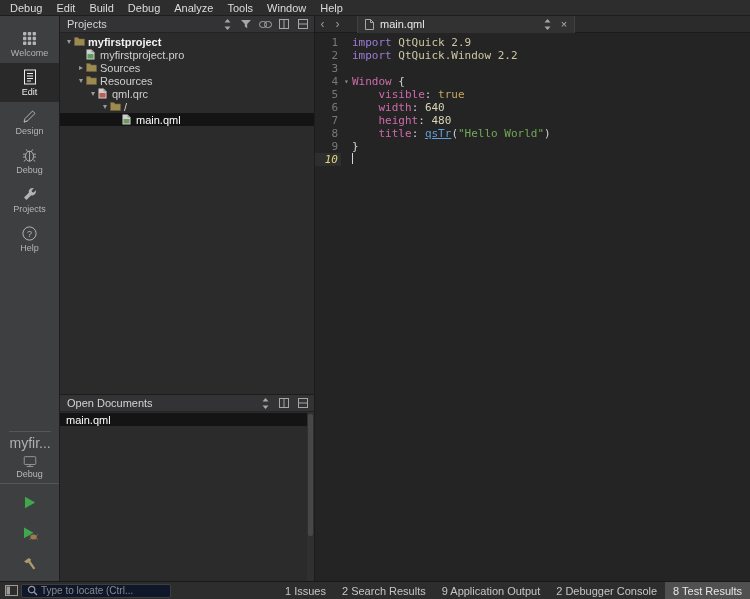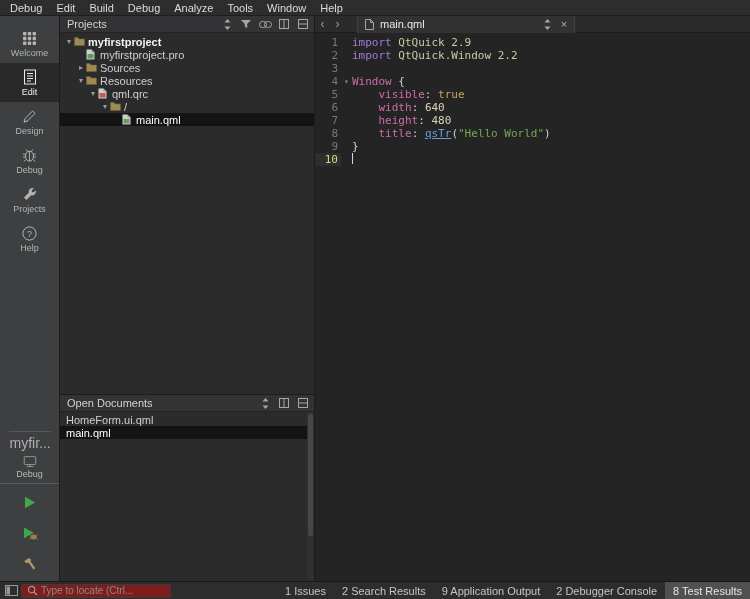--- a/index.html
+++ b/index.html
@@ -62,41 +62,41 @@
   .nav-btn{width:15px;text-align:center;color:#9c9c9c;font-size:12px;line-height:15px;}
   .tab{display:flex;align-items:center;gap:4px;height:17px;width:218px;margin-left:12px;
     background:#323232;border-left:1px solid #404040;border-right:1px solid #404040;padding:0 4px;}
   .tab-title{flex:1;color:#e8e8e8;}
   .tab-close{color:#b0b0b0;font-size:11px;width:12px;text-align:center;}
 
   .editor-body{flex:1;display:flex;padding-top:3px;font-family:"DejaVu Sans Mono",monospace;
     font-size:11px;line-height:13px;min-height:0;}
   .gutter{width:26px;flex:0 0 auto;text-align:right;color:#787878;}
   .ln{height:13px;padding-right:3px;}
-  .ln.current{color:#ded37a;background:#2e2e2e;}
+  .ln.current{color:#ded37a;background:#2e2e2e;font-style:italic;}
   .foldcol{width:11px;flex:0 0 auto;text-align:center;color:#8c8c8c;font-size:8px;}
   .fold{height:13px;line-height:13px;}
   .code{flex:1;white-space:pre;color:#d2d2d2;overflow:hidden;}
   .codeline{height:13px;}
   .tok-kw{color:#9d7bd8;}
   .tok-mod{color:#cdc8a2;}
   .tok-type{color:#ce6bab;}
   .tok-prop{color:#ce6bab;}
   .tok-val{color:#c5a75e;}
   .tok-num{color:#d8d4b6;}
   .tok-fn{color:#649ed8;text-decoration:underline;}
   .tok-str{color:#74a857;}
   .tok-plain{color:#d2d2d2;}
   .cursor{display:inline-block;width:1px;height:11px;background:#d6d6d6;vertical-align:-1px;}
 
   
   .statusbar{height:18px;flex:0 0 auto;background:#2d2d2d;border-top:1px solid #191919;
     display:flex;align-items:center;padding:0 0 0 3px;}
   .sb-icon{width:16px;height:14px;display:flex;align-items:center;justify-content:center;color:#9a9a9a;}
-  .locator{display:flex;align-items:center;gap:3px;margin-left:2px;background:#7f1d1d;
+  .locator{display:flex;align-items:center;gap:3px;margin-left:2px;background:#0f172a;
     border:1px solid #3d3d3d;border-radius:2px;height:14px;padding:0 4px;width:150px;}
   .locator input{background:transparent;border:none;outline:none;color:#9a9a9a;
     font-family:"Liberation Sans",sans-serif;font-size:10px;width:118px;}
   .locator input::placeholder{color:#8a8a8a;}
   .sb-spacer{flex:1;}
   .out-btn{height:18px;display:flex;align-items:center;padding:0 8px;color:#c6c6c6;}
   .out-btn.active{background:#505050;color:#e6e6e6;}
 </style>
 </head>
 <body>
@@ -340,23 +340,20 @@
               </span>
               <span class="hicon">
                 <svg width="10" height="10" viewBox="0 0 10 10">
                   <rect x=".5" y=".5" width="9" height="9" fill="none" stroke="currentColor"></rect>
                   <path d="M0 5h10" stroke="currentColor"></path>
                 </svg>
               </span>
             </span>
         </div>
         <div class="doc-list">
-          <div class="doc-row">
-              <span>HomeForm.ui.qml</span>
-            </div>
             <div class="doc-row selected">
               <span>main.qml</span>
             </div>
             <div class="vscrollbar">
             <div class="vscroll-thumb"></div>
           </div>
         </div>
       </div>
     </div>
 

